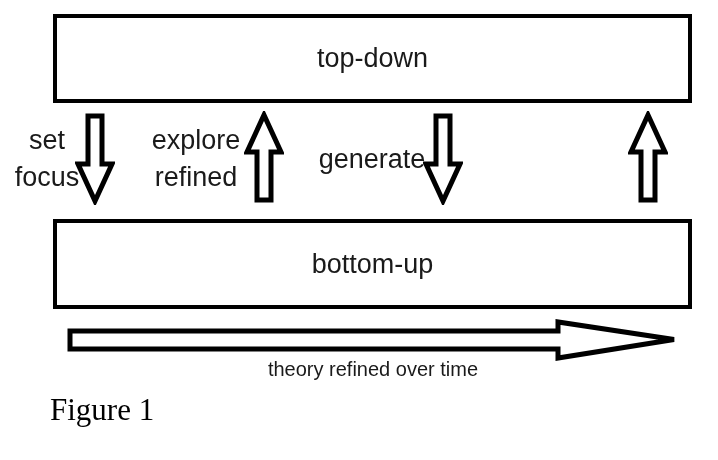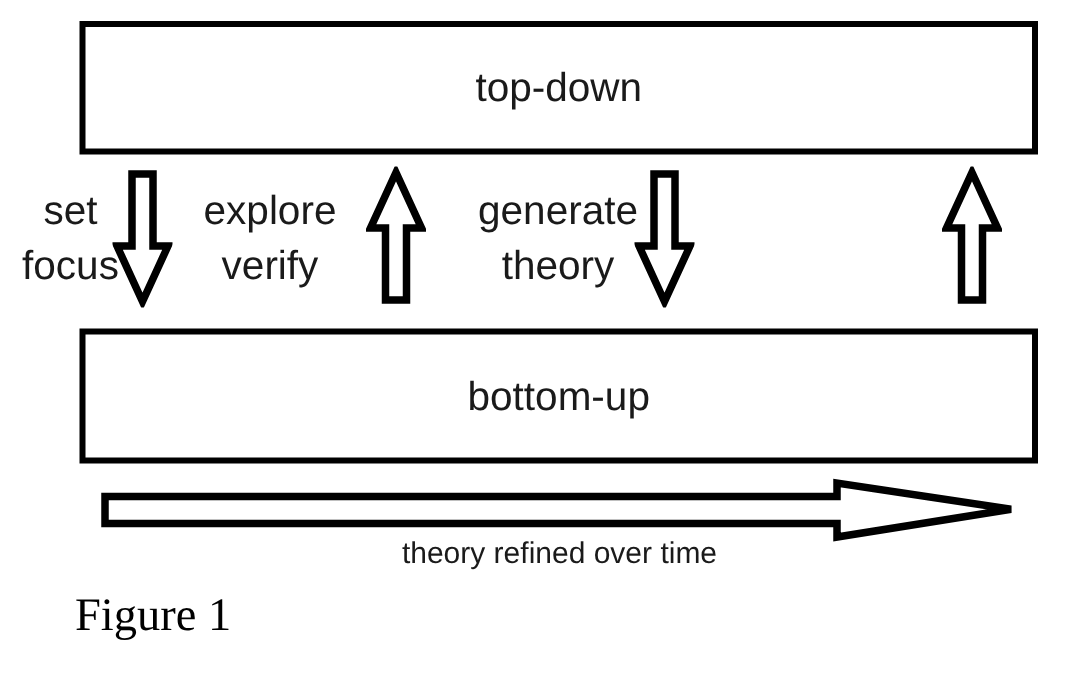--- a/index.html
+++ b/index.html
@@ -40,21 +40,21 @@
     display: flex;
     flex-direction: column;
     justify-content: center;
     text-align: center;
     font-size: 27px;
     line-height: 37px;
     color: var(--text);
     white-space: nowrap;
   }
   .flow-label.l1 { left: 0px;   width: 94px;  }
-  .flow-label.l2 { left: 120px; width: 120px; }
+  .flow-label.l2 { left: 136px; width: 120px; }
   .flow-label.l3 { left: 312px; width: 120px; text-align: center; }
   .flow-label.l4 { left: 487px; width: 150px; }
   .varrow { position: absolute; width: 40px; height: 92px; color: var(--stroke); }
   .varrow.a1 { left: 75px;  top: 113px; }
   .varrow.a2 { left: 244px; top: 111px; }
   .varrow.a3 { left: 423px; top: 113px; }
   .varrow.a4 { left: 628px; top: 111px; }
   .harrow {
     position: absolute;
     left: 64px;
@@ -96,31 +96,30 @@
     <span>focus</span>
   </div>
   <div class="varrow a1">
     <svg viewBox="0 0 40 92" aria-hidden="true">
       <polygon points="13,3 27,3 27,51 37,51 20,88 3,51 13,51" fill="#ffffff" stroke="currentColor" stroke-width="5" stroke-linejoin="miter"></polygon>
     </svg>
   </div>
 
   <div class="flow-label l2">
     <span>explore</span>
-    <span>verify</span>
+    <span>refined</span>
   </div>
   <div class="varrow a2">
     <svg viewBox="0 0 40 92" aria-hidden="true">
       <polygon points="20,4 37,41 27,41 27,89 13,89 13,41 3,41" fill="#ffffff" stroke="currentColor" stroke-width="5" stroke-linejoin="miter"></polygon>
     </svg>
   </div>
 
   <div class="flow-label l3">
     <span>generate</span>
-    <span>theory</span>
   </div>
   <div class="varrow a3">
     <svg viewBox="0 0 40 92" aria-hidden="true">
       <polygon points="13,3 27,3 27,51 37,51 20,88 3,51 13,51" fill="#ffffff" stroke="currentColor" stroke-width="5" stroke-linejoin="miter"></polygon>
     </svg>
   </div>
 
   <div class="varrow a4">
     <svg viewBox="0 0 40 92" aria-hidden="true">
       <polygon points="20,4 37,41 27,41 27,89 13,89 13,41 3,41" fill="#ffffff" stroke="currentColor" stroke-width="5" stroke-linejoin="miter"></polygon>

